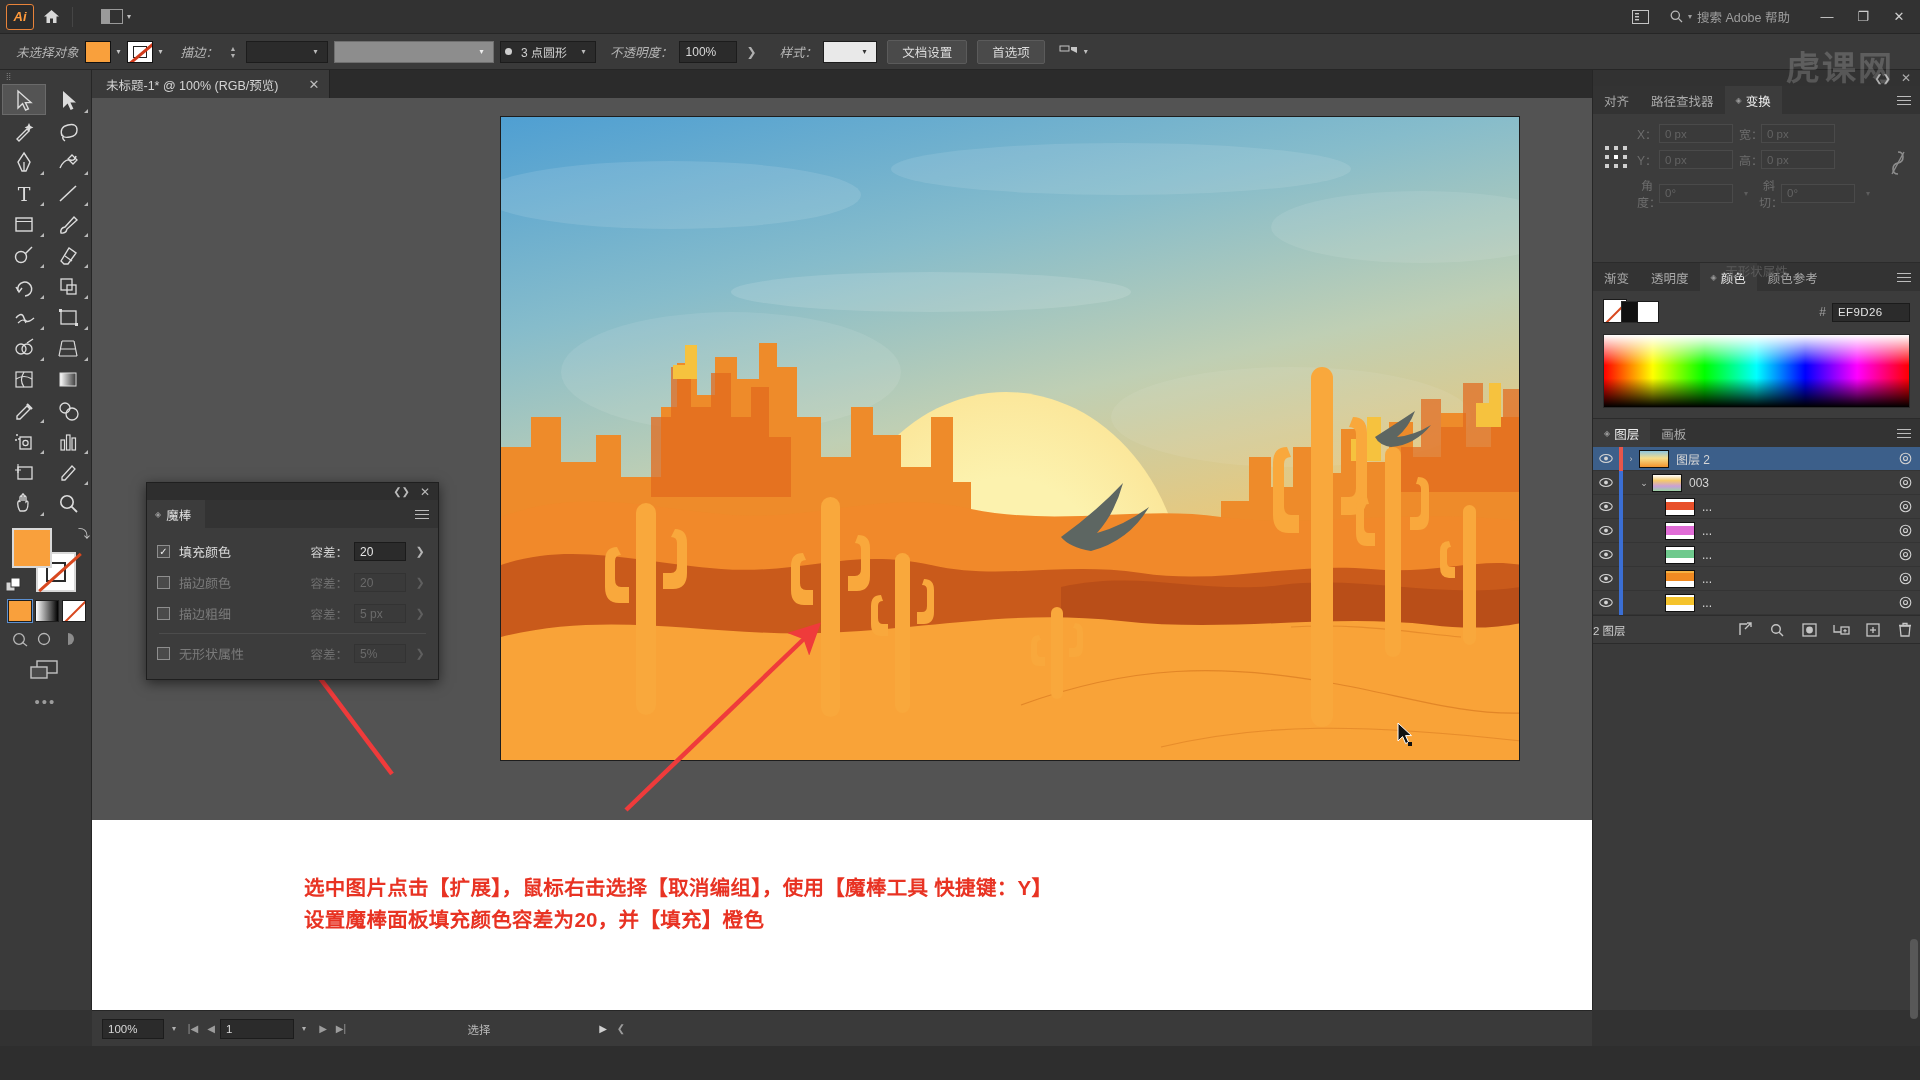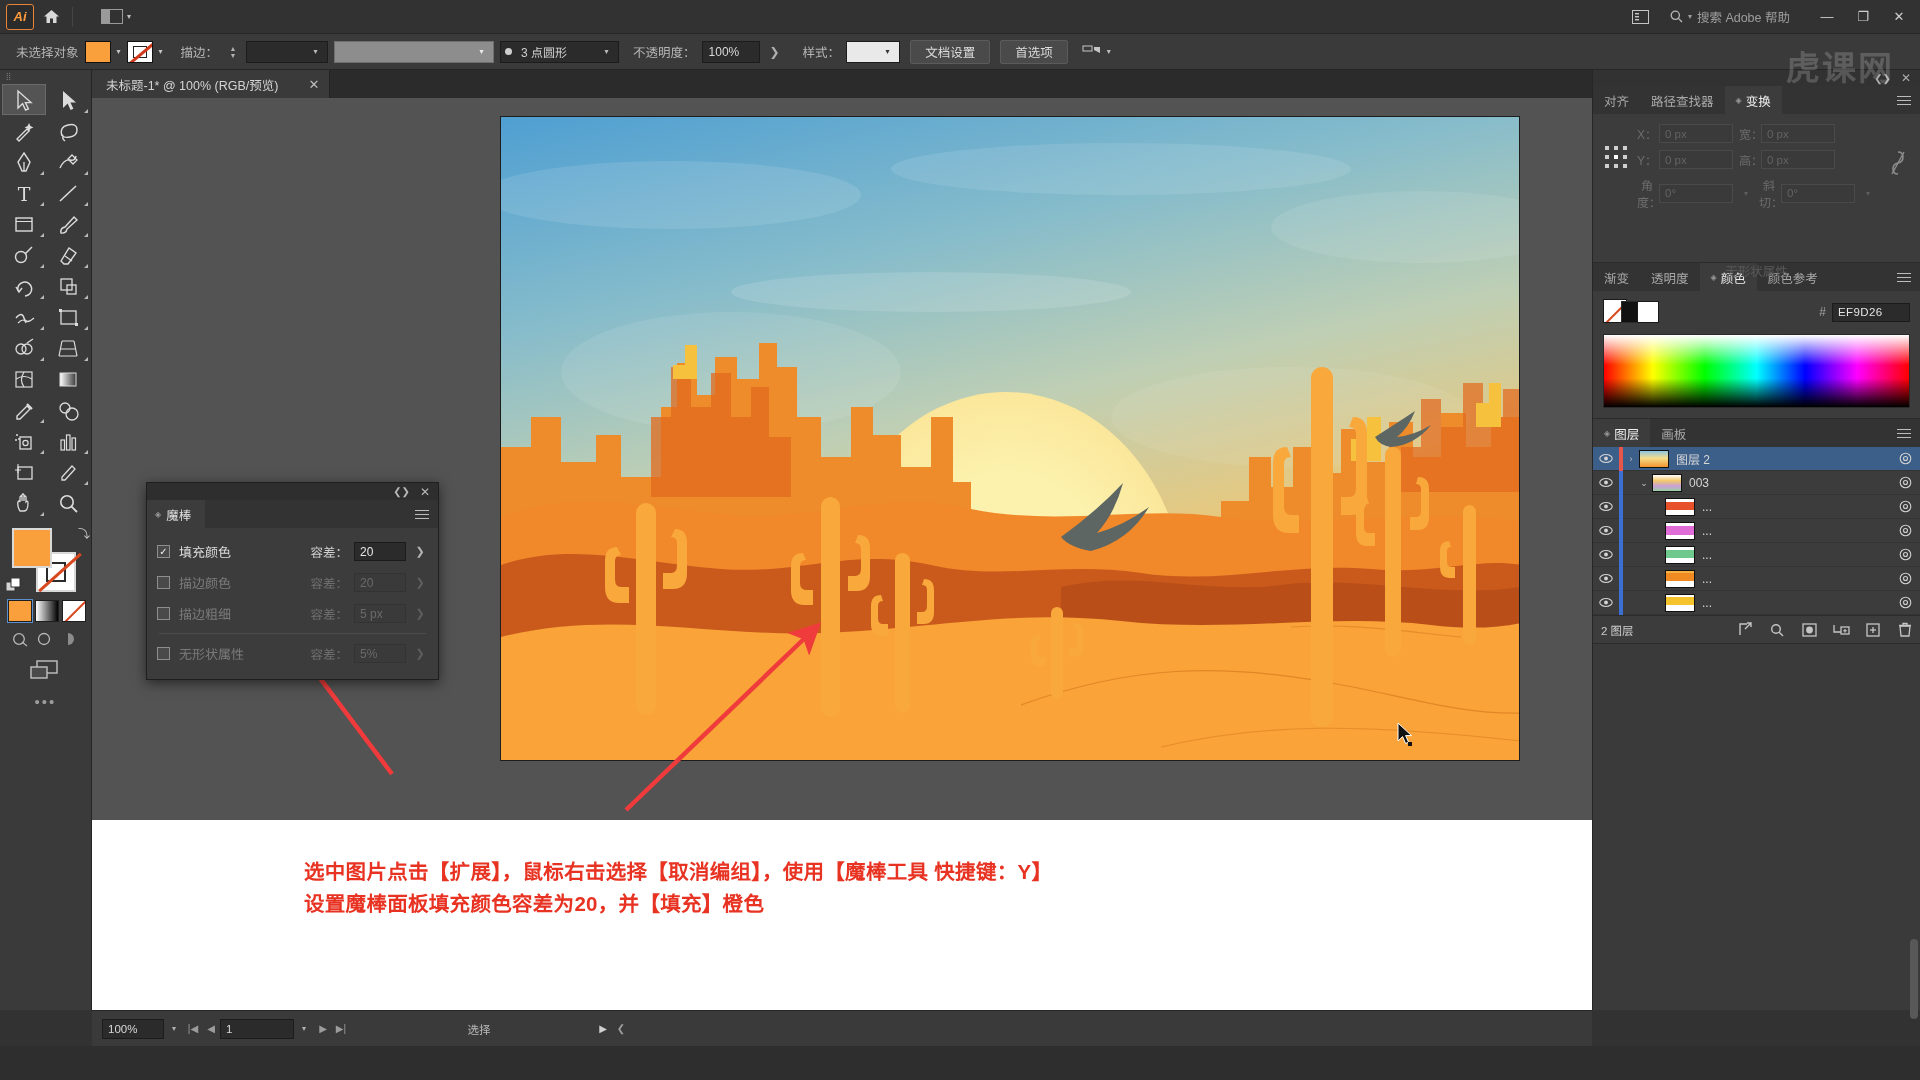--- a/index.html
+++ b/index.html
@@ -25,21 +25,21 @@
   .panel-toggle { width:26px; height:22px; display:flex; align-items:center; justify-content:center; margin-right:6px;}
   .search-wrap { display:flex; align-items:center; gap:5px; font-size:12.5px; color:#9d9d9d;
     padding:0 10px; }
   .wincontrols { display:flex; align-items:center; gap:2px; margin-left:10px;}
   .wc { width:34px; height:26px; display:flex; align-items:center; justify-content:center; color:#cfcfcf; font-size:13px;}
 
   
   .ctrlbar { position:absolute; left:0; top:34px; width:1920px; height:36px;
     background:#3a3a3a; border-bottom:1px solid #262626; display:flex; align-items:center;
     font-size:12.5px; color:#c9c9c9; }
-  .ctrl-label { margin-left:16px; color:#b5b5b5; white-space:nowrap; }
+  .ctrl-label { margin-left:16px; color:#b5b5b5; white-space:nowrap;font-style:italic; }
   .swatch-btn { width:26px; height:22px; border:1px solid #111; margin-left:6px; }
   .mini-arrow { width:16px; height:22px; display:flex; align-items:center; justify-content:center;
     font-size:8px; color:#c5c5c5; }
   .strk-swatch { width:26px; height:22px; border:1px solid #111; background:#fff; position:relative; overflow:hidden;}
   .strk-swatch::after{content:"";position:absolute;left:-4px;top:9px;width:38px;height:3px;background:#d03a1b;transform:rotate(-40deg);}
   .strk-swatch .inner{position:absolute;left:5px;top:4px;right:5px;bottom:4px;border:1px solid #222;}
   .ctrl-select { height:22px; background:#2b2b2b; border:1px solid #1c1c1c; margin-left:6px;
     display:flex; align-items:center; color:#cfcfcf; font-size:12px; padding:0 4px; }
   .ctrl-select .cap { flex:1; padding:0 4px; white-space:nowrap; }
   .ctrl-select .cv { width:15px; text-align:center; font-size:8px; color:#bbb; }
@@ -90,21 +90,21 @@
 
   
   .canvas-area { position:absolute; left:92px; top:98px; width:1500px; height:912px; background:#535353; }
   .artboard { position:absolute; left:408px; top:18px; width:1020px; height:645px;
     border:1px solid #1d1d1d; overflow:hidden; }
   .ab-svg { display:block; width:1020px; height:645px; }
   .cursor-arrow { position:absolute; left:1305px; top:624px; z-index:9; }
 
   
   .note-strip { position:absolute; left:0; top:722px; width:1500px; height:190px; background:#fff; }
-  .note-text { padding:36px 0 0 212px; color:#e83323; font-size:20.5px; line-height:1.55;
+  .note-text { padding:52px 0 0 212px; color:#e83323; font-size:20.5px; line-height:1.55;
     font-weight:bold; letter-spacing:0.3px; }
 
   
   .arrow-svg { position:absolute; left:0; top:0; width:1500px; height:912px; pointer-events:none; z-index:6;}
 
   
   .mw-panel { position:absolute; left:146px; top:482px; width:293px; background:#3c3c3c;
     border:1px solid #1f1f1f; box-shadow:0 3px 12px rgba(0,0,0,.55); z-index:20; }
   .mw-titlerow { height:17px; background:#2e2e2e; display:flex; align-items:center;
     justify-content:flex-end; gap:10px; padding-right:8px; color:#b9b9b9; font-size:10px;}
@@ -181,21 +181,21 @@
     font-size:12px; color:#d6d6d6; }
   .ly-row.sel { background:#3c5f8a; }
   .ly-eye { width:26px; display:flex; align-items:center; justify-content:center; }
   .ly-bar { width:4px; height:24px; }
   .ly-ind { width:13px; }
   .ly-disc { width:16px; display:flex; align-items:center; justify-content:center; color:#c2c2c2; font-size:9px;}
   .ly-thumb { width:30px; height:18px; border:1px solid #111; margin-right:7px; }
   .ly-name { flex:1; }
   .ly-tgt { width:30px; display:flex; align-items:center; justify-content:center; }
   .ly-foot { height:28px; display:flex; align-items:center; gap:2px; font-size:11.5px; color:#cdcdcd;
-    border-top:1px solid #2c2c2c; padding-left:8px; }
+    border-top:1px solid #2c2c2c; padding-left:0; }
   .ly-foot .sp { margin-left:auto; }
   .ly-fb { width:30px; height:24px; display:flex; align-items:center; justify-content:center; }
 
   
   .statusbar { position:absolute; left:92px; top:1010px; width:1500px; height:36px;
     background:#3a3a3a; border-top:1px solid #262626; display:flex; align-items:center;
     font-size:11.5px; color:#b9b9b9; }
   .zoom-in { width:62px; height:20px; background:#2b2b2b; border:1px solid #1c1c1c; margin-left:10px;
     display:flex; align-items:center; padding:0 5px; color:#d8d8d8; }
   .sb-cv { width:20px; text-align:center; font-size:8px; color:#b0b0b0; }
@@ -266,21 +266,21 @@
       <div>▼</div>
     </div>
   <div class="ctrl-select" style="width:82px">
     <span class="cap"></span>
       <span class="cv">▾</span>
   </div>
   <div class="ctrl-select" style="width:160px;background:#8d8d8d;border-color:#6f6f6f">
     <span class="cap"></span>
       <span class="cv" style="color:#eee">▾</span>
   </div>
-  <div class="ctrl-select" style="width:119px">
+  <div class="ctrl-select" style="width:96px">
     <span class="round-dot"></span>
     <span class="cap">3 点圆形</span>
       <span class="cv">▾</span>
   </div>
   <span class="ctrl-label" style="margin-left:14px">不透明度：</span>
   <div class="opac-field">100%</div>
   <span style="margin-left:10px;color:#b0b0b0;font-size:12px">❯</span>
   <span class="ctrl-label" style="margin-left:23px">样式：</span>
   <div class="ctrl-select" style="width:54px;background:#e9e9e9">
     <span class="cap"></span>

